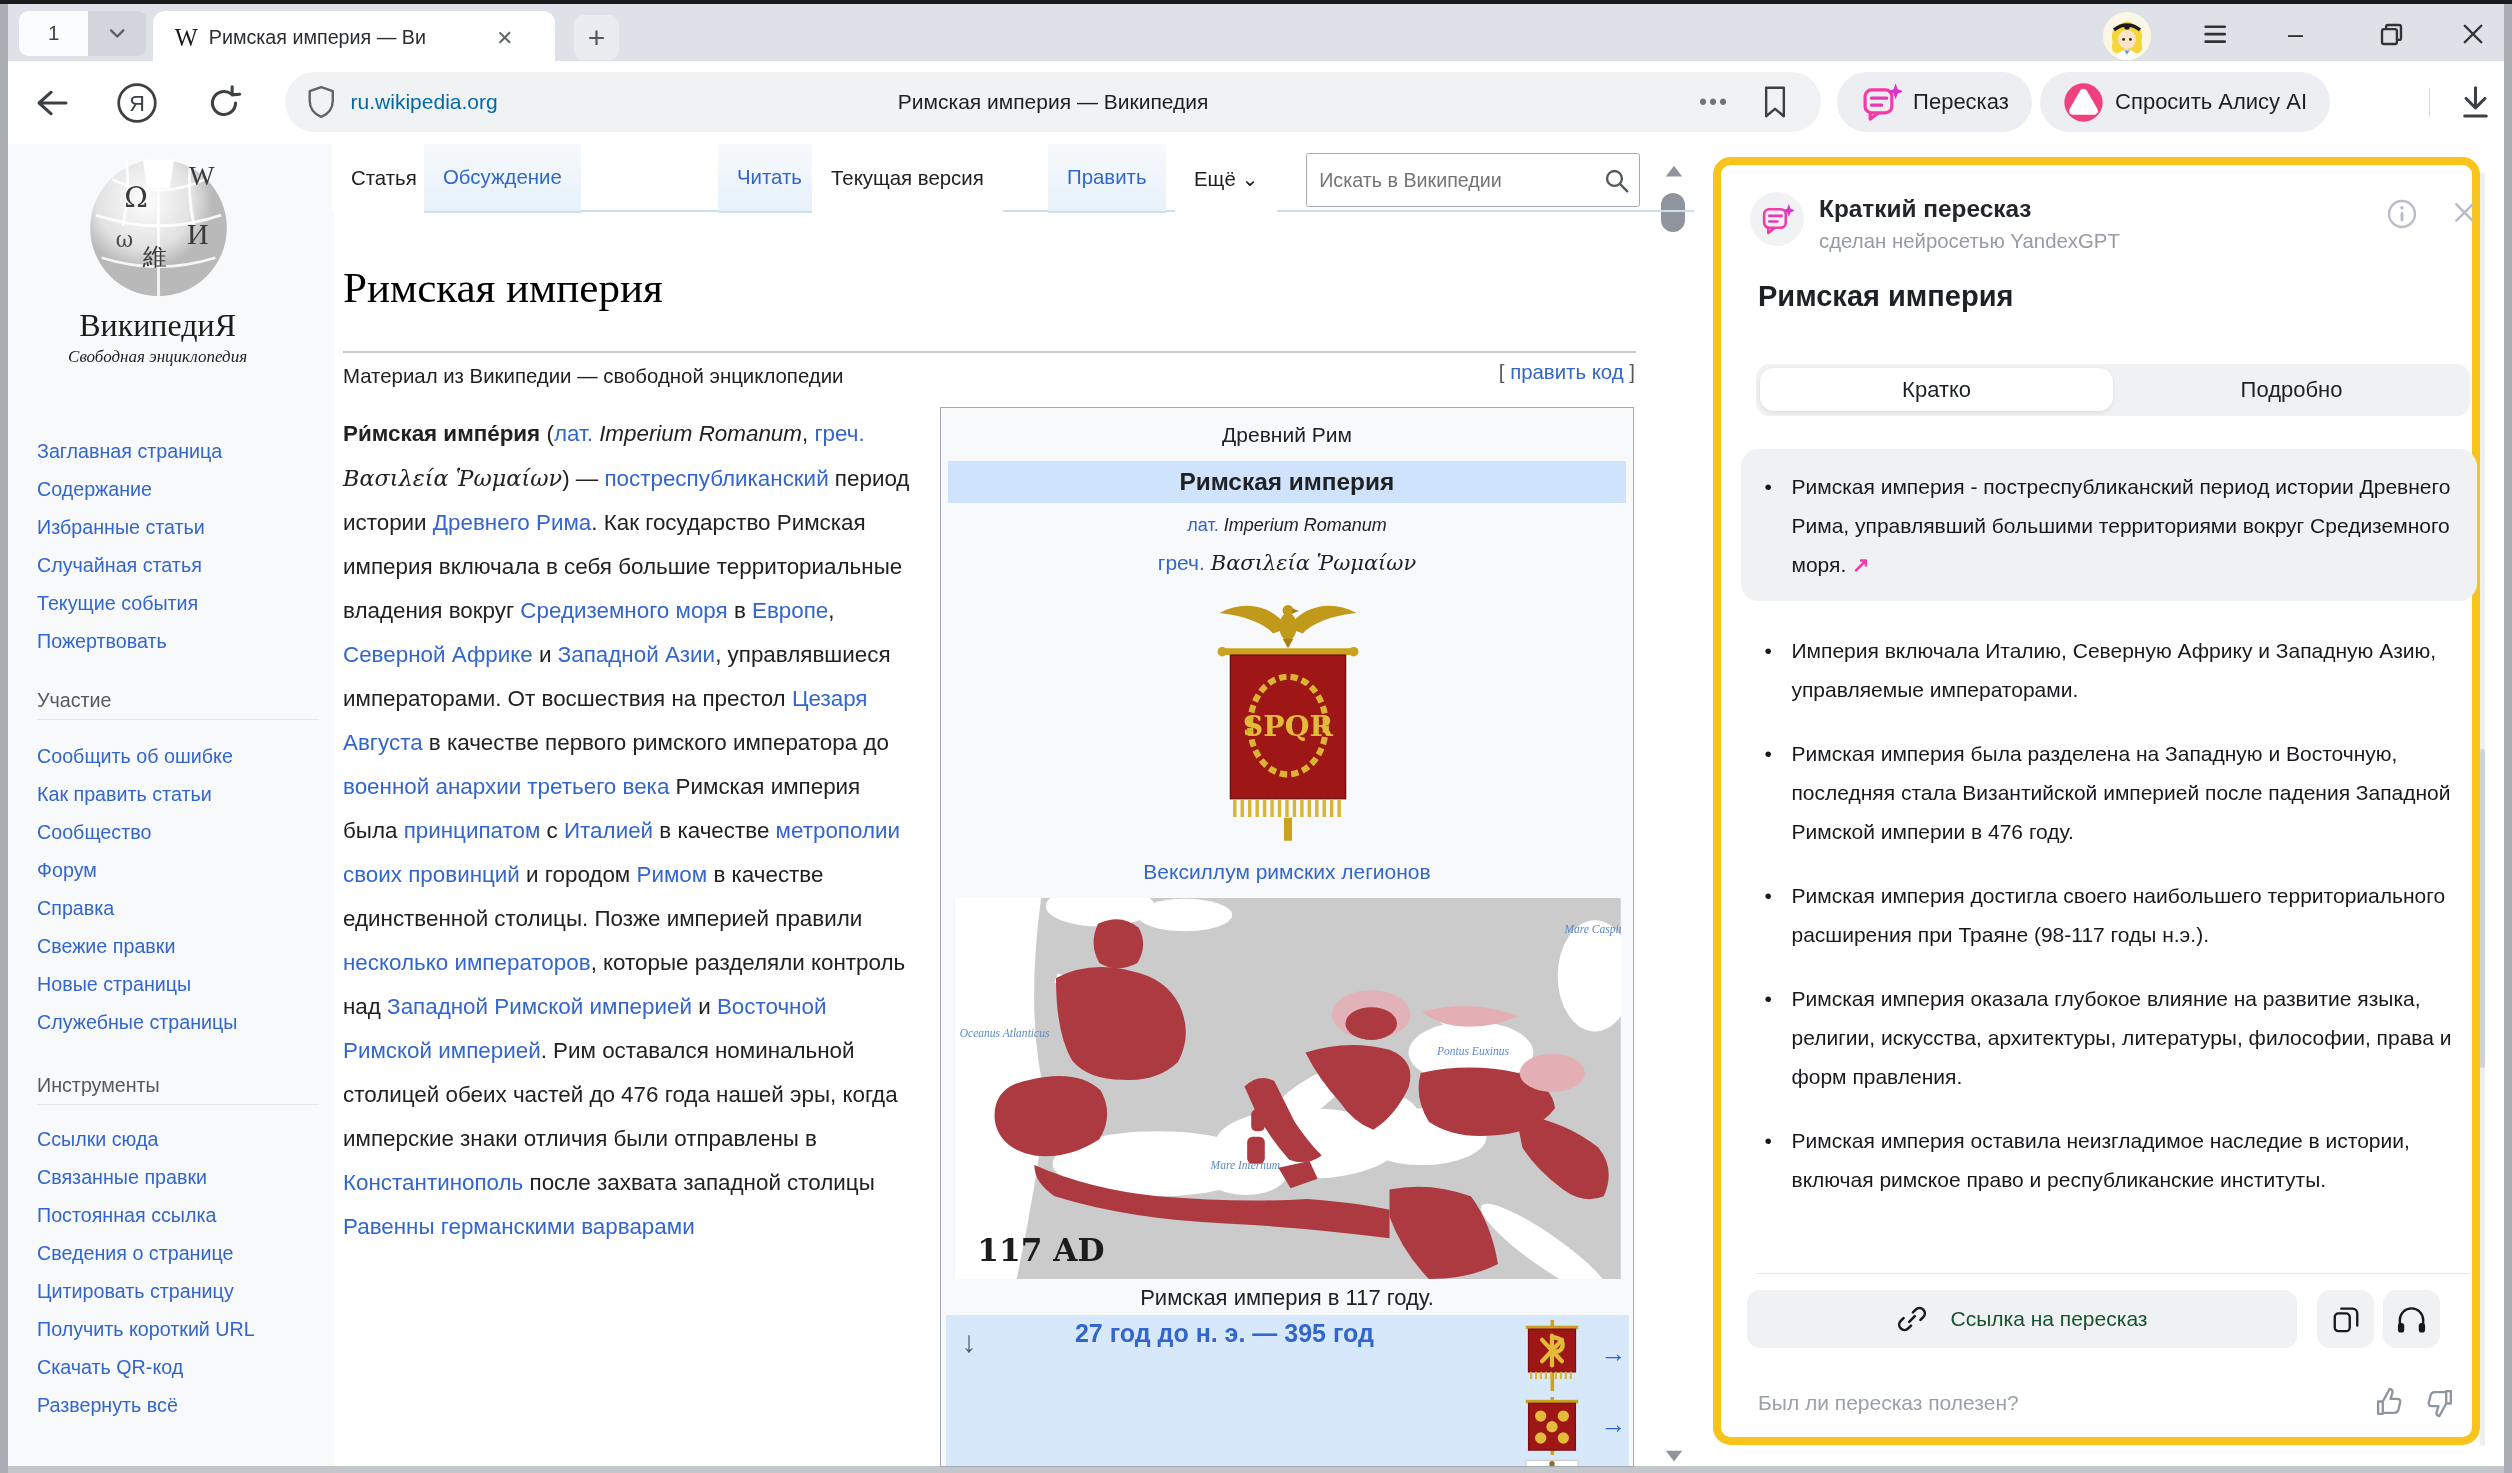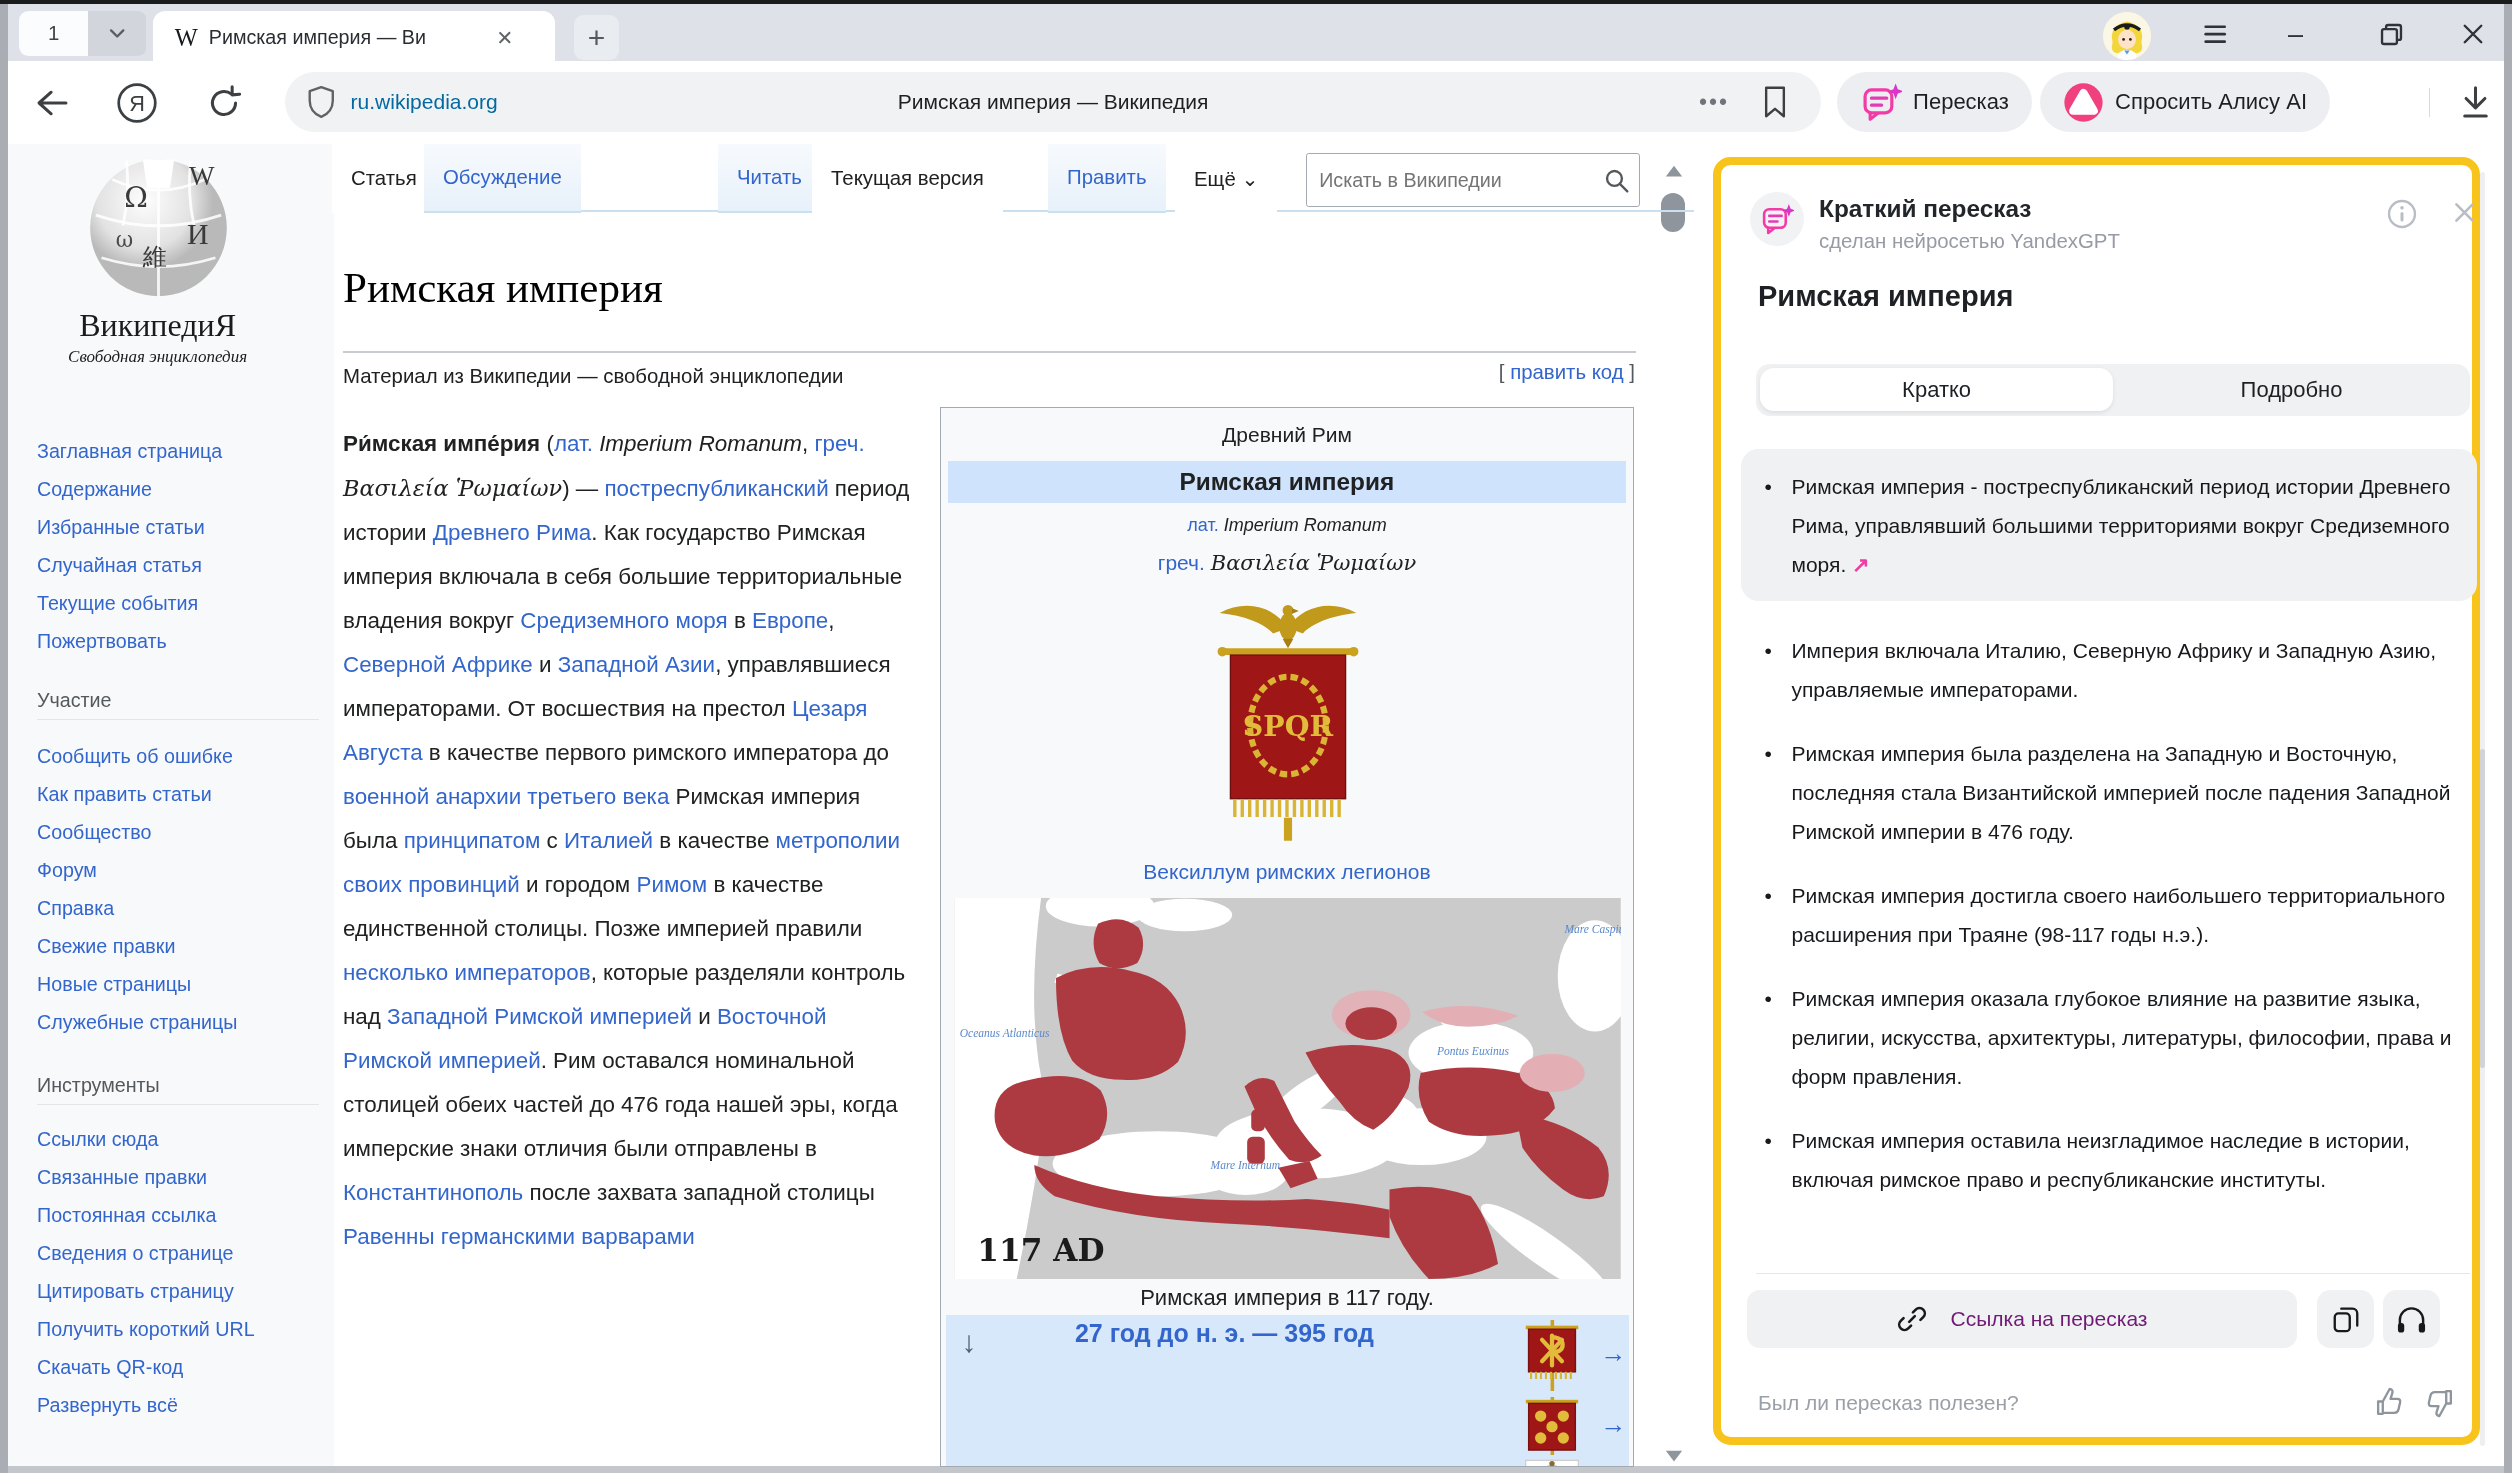--- a/index.html
+++ b/index.html
@@ -63,21 +63,21 @@
   .wsb-thumb{left:1661px;top:193px;width:24.4px;height:39px;border-radius:12.2px;background:#8f959c}
   .wsb-up{left:1663px;top:163px}
   .wsb-down{left:1663px;top:1448px}
 
   
   .h1{left:343px;top:263px;font-family:"Liberation Serif",serif;font-size:43px;font-weight:normal;color:#000}
   .h1rule{left:343px;top:351px;width:1293px;height:2px;background:#c8ccd1}
   .subtitle{left:343px;top:365px;font-size:20.4px;color:#202122}
   .editlink{left:1445px;top:361px;width:190px;text-align:right;font-size:20.4px;color:#54595d}
   .editlink a{color:#3366cc}
-  .para{left:343px;top:422px;width:575px;font-size:22.4px;line-height:44px;color:#202122;text-align:left}
+  .para{left:343px;top:412px;width:575px;font-size:22.4px;line-height:44px;color:#202122;text-align:left}
   .para .b{font-weight:bold}
   .para .i{font-style:italic}
   .para .l{color:#3366cc}
   .para .g{font-family:"DejaVu Serif",serif;font-style:italic}
 
   
   .infobox{left:940px;top:407px;width:694px;height:1060px;border:1.4px solid #a2a9b1;background:#f8f9fa;overflow:hidden}
   .ib{position:absolute;left:0;width:100%;text-align:center}
   .ib-super{top:15px;font-size:21px}
   .ib-title{top:53px;left:6.8px;width:678px;height:42px;background:#cfe3fc;font-size:24.4px;font-weight:bold;line-height:42px}
@@ -106,21 +106,21 @@
   .p-h2{left:37px;top:115px;font-size:29px;font-weight:bold;color:#1d2024}
   .seg{left:35px;top:199px;width:714px;height:52px;background:#f0f1f3;border-radius:13.6px}
   .seg .on{position:absolute;left:4.1px;top:4.1px;width:353px;height:43px;background:#fff;border-radius:14px;box-shadow:0 1.4px 4.1px rgba(0,0,0,.08);display:flex;align-items:center;justify-content:center;font-size:22px;color:#1d2024}
   .seg .off{position:absolute;right:0;top:0;width:357px;height:52px;display:flex;align-items:center;justify-content:center;font-size:22px;color:#1d2024}
   .blist{left:20.4px;top:284px;width:736px}
   .bullet{display:flex;gap:17.6px;padding:0 23px;margin-bottom:25px;font-size:21px;line-height:39px;color:#17191c}
   .bullet .dot{flex:0 0 9.5px}
   .bullet.hl{background:#f0f1f3;border-radius:17.6px;padding:17.6px 23px;margin-bottom:30px}
   .bullet .arr{color:#f23ba6;font-weight:bold}
   .p-div{left:35px;top:1108px;width:714px;height:1.4px;background:#e5e7ea}
-  .p-linkbtn{left:26px;top:1125px;width:550px;height:58px;background:#f0f1f3;border-radius:13px;display:flex;align-items:center;justify-content:center;gap:24px;font-size:21px;color:#701a75}
+  .p-linkbtn{left:26px;top:1125px;width:550px;height:58px;background:#f0f1f3;border-radius:13px;display:flex;align-items:center;justify-content:center;gap:24px;font-size:21px;color:#14532d}
   .p-sq{top:1125px;width:57px;height:58px;background:#f0f1f3;border-radius:13.6px;display:flex;align-items:center;justify-content:center}
   .p-feed{left:37px;top:1226px;font-size:21px;color:#9aa0a8}
   .p-sbtrack{left:759px;top:6.8px;width:5.4px;height:1274px;background:#efeff1;border-radius:2.7px}
   .p-sbthumb{left:759px;top:584px;width:5.4px;height:319px;background:#d0d3d7;border-radius:2.7px}
 </style>
 </head>
 <body>
 
 <div class="abs edge-top"></div>
 <div class="abs edge-left"></div>

